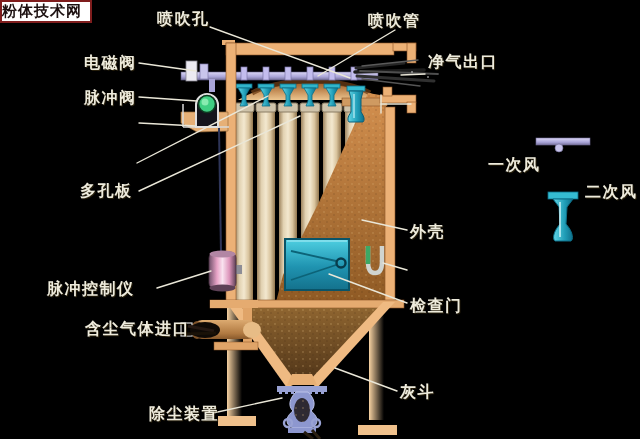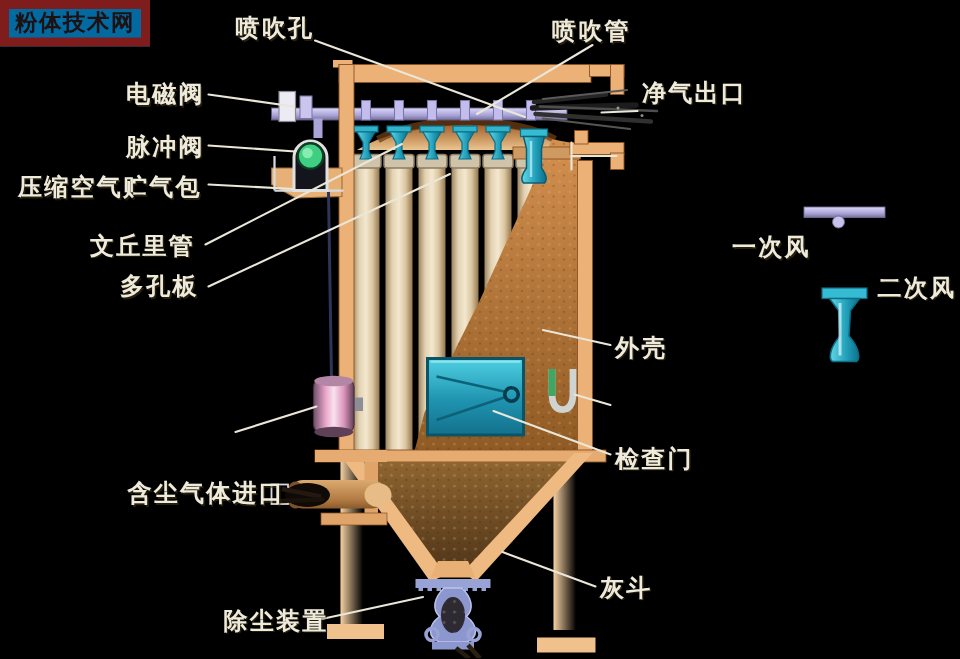--- a/index.html
+++ b/index.html
@@ -18,27 +18,27 @@
     font-weight:bold;
     letter-spacing:1.5px;
     white-space:nowrap;
     text-shadow:1px 1px 0 rgba(70,55,20,.55);
     line-height:18px;
   }
   .wm{
     position:absolute;
     left:0;top:0;
     width:88px;height:19px;
-    background:#0369a1;
-    border:6px solid #7f1d1d;
+    background:#ffffff;
+    border:2px solid #7f1d1d;
     color:#1d1111;
     font-size:15px;
     font-weight:bold;
     letter-spacing:1px;
-    text-align:center;
+    text-align:left;
     line-height:19px;
   }
 </style>
 </head>
 <body>
 
 <div class="stage">
 
 <svg width="640" height="439" viewBox="0 0 640 439">
   <defs>
@@ -285,25 +285,24 @@
     <line x1="397" y1="391" x2="335" y2="368"></line>
   </g>
 </svg>
 
 <div class="wm">粉体技术网</div>
 
 <div class="lbl" style="left:157px;top:10px">喷吹孔</div>
 <div class="lbl" style="left:368px;top:12px">喷吹管</div>
 <div class="lbl" style="left:84px;top:54px">电磁阀</div>
 <div class="lbl" style="left:84px;top:89px">脉冲阀</div>
-<div class="lbl" style="left:12px;top:116px">压缩空气贮气包</div>
-<div class="lbl" style="left:60px;top:155px">文丘里管</div>
 <div class="lbl" style="left:80px;top:182px">多孔板</div>
 <div class="lbl" style="left:428px;top:53px">净气出口</div>
 <div class="lbl" style="left:488px;top:156px">一次风</div>
 <div class="lbl" style="left:585px;top:183px">二次风</div>
 <div class="lbl" style="left:410px;top:223px">外壳</div>
 <div class="lbl" style="left:410px;top:297px">检查门</div>
+<div class="lbl" style="left:47px;top:280px">脉冲控制仪</div>
 <div class="lbl" style="left:85px;top:320px">含尘气体进口</div>
 <div class="lbl" style="left:149px;top:405px">除尘装置</div>
 <div class="lbl" style="left:400px;top:383px">灰斗</div>
 
 </div>
 
 </body></html>

